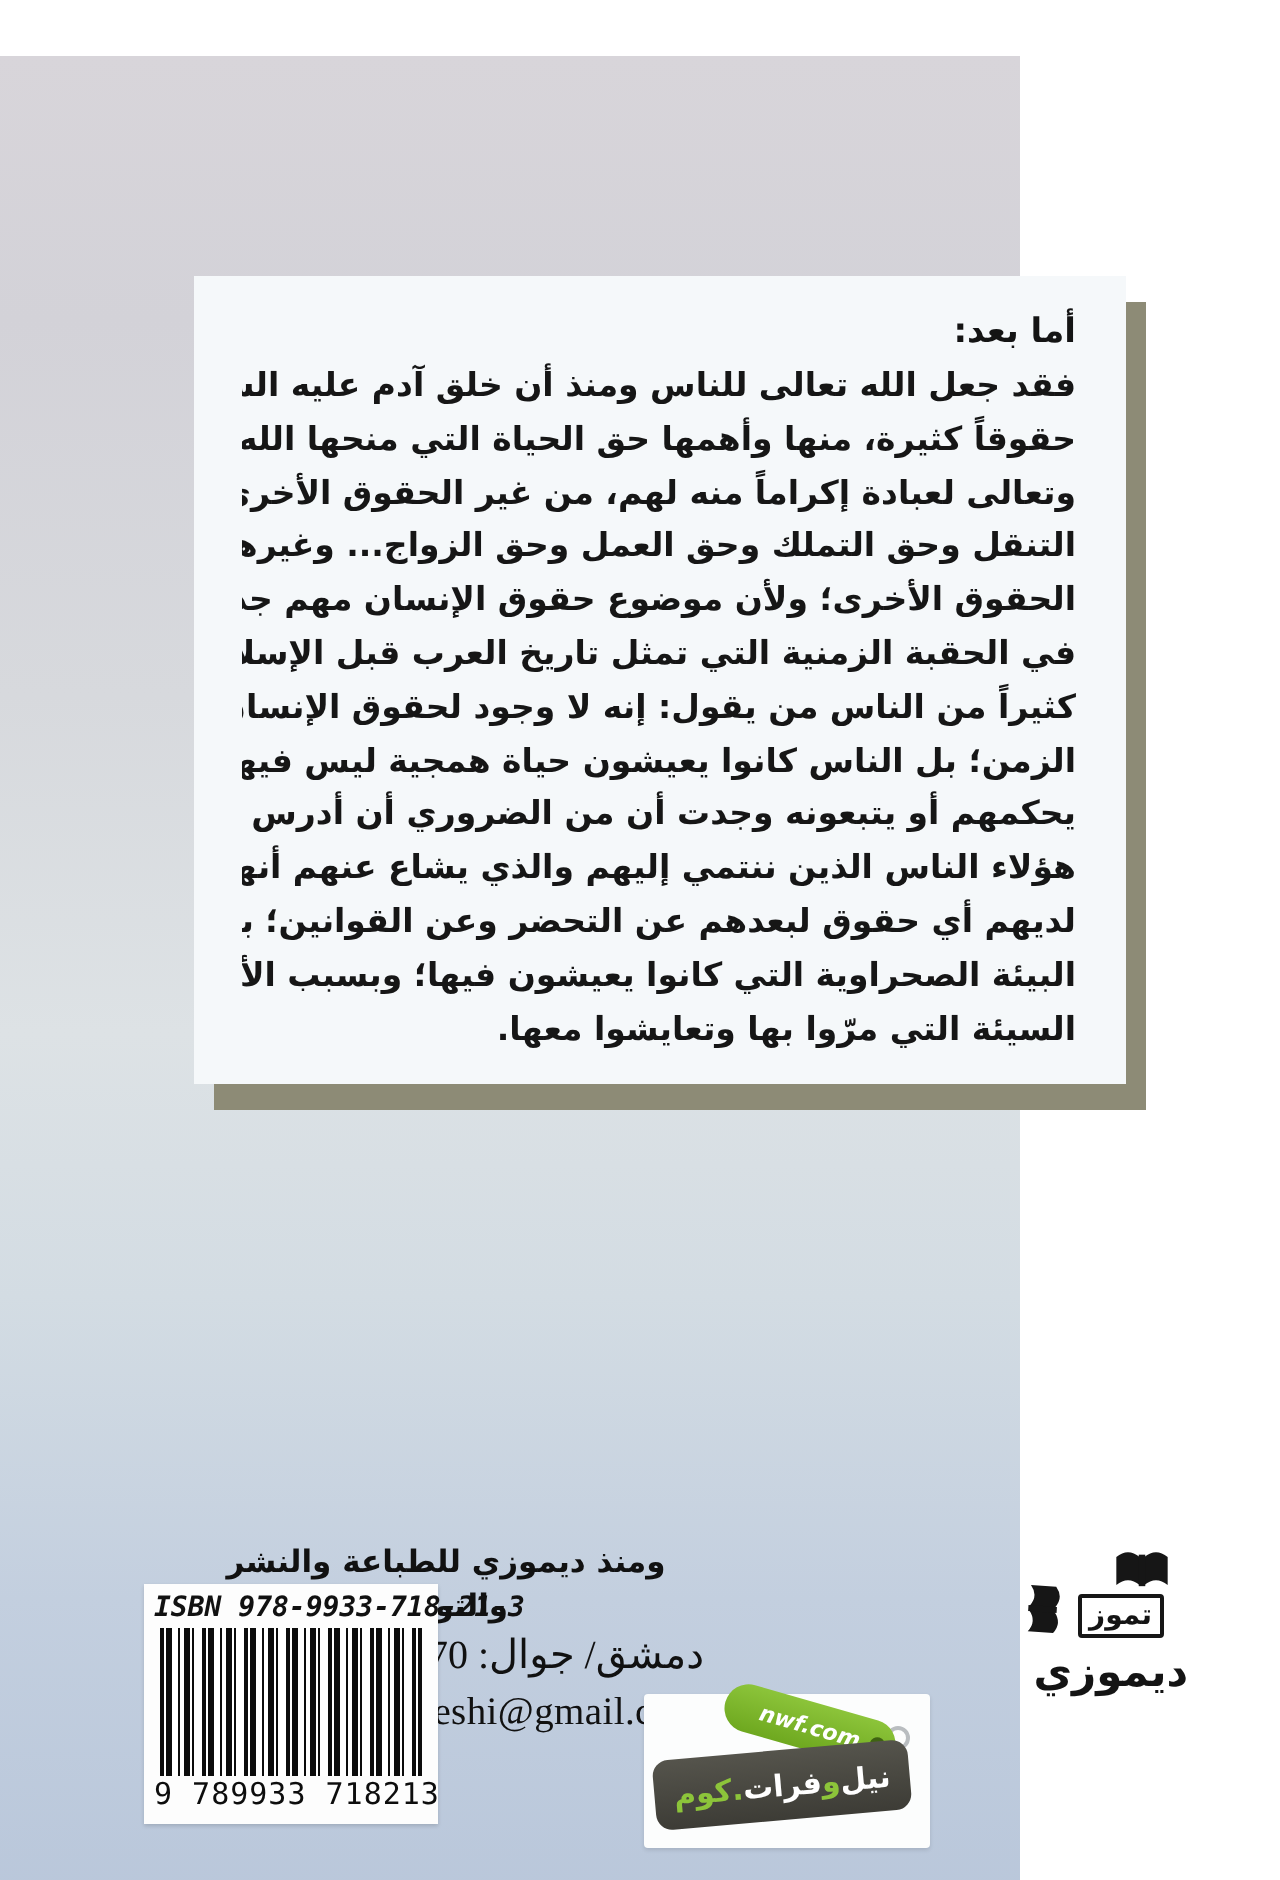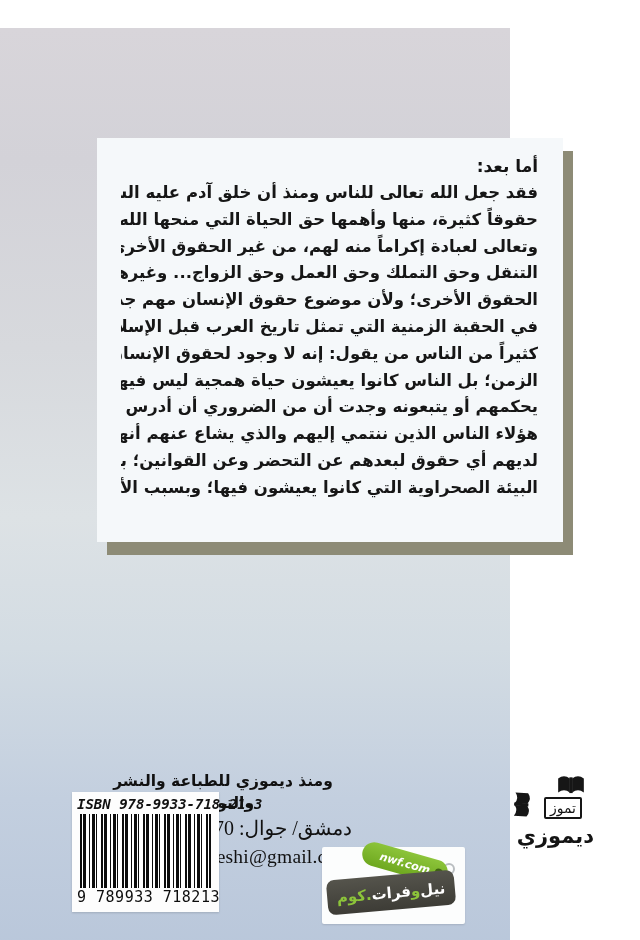--- a/index.html
+++ b/index.html
@@ -55,21 +55,21 @@
   }
 
   
   .tammuz-logo{ position:absolute; left:494px; top:745px; width:100px; height:82px; color:#141414; }
   .tl-book{ position:absolute; }
   .tl-book svg{ display:block; width:100%; height:100%; fill:#161616; }
   .tl-book.top{ right:8px; top:2px; width:30px; height:21px; }
   .tl-book.left{ left:14px; top:22px; width:26px; height:19px; transform:rotate(94deg); }
   .tl-word1{
     position:absolute; right:12px; top:24px;
-    font-size:14px; font-weight:normal; direction:rtl;
+    font-size:14px; font-weight:bold; direction:rtl;
     border:2px solid #161616; border-radius:2px; padding:0 4px; line-height:18px;
   }
   .tl-word2{
     position:absolute; right:0; top:50px;
     font-size:21px; font-weight:bold; direction:rtl; line-height:26px;
     letter-spacing:-.5px;
   }
 
   
   .barcode-box{
@@ -143,20 +143,21 @@
     <div class="body-line">وتعالى لعبادة إكراماً منه لهم، من غير الحقوق الأخرى كحق</div>
     <div class="body-line">التنقل وحق التملك وحق العمل وحق الزواج... وغيرها من</div>
     <div class="body-line">الحقوق الأخرى؛ ولأن موضوع حقوق الإنسان مهم جداً، خاصة</div>
     <div class="body-line">في الحقبة الزمنية التي تمثل تاريخ العرب قبل الإسلام؛ ولأن</div>
     <div class="body-line">كثيراً من الناس من يقول: إنه لا وجود لحقوق الإنسان في ذلك</div>
     <div class="body-line">الزمن؛ بل الناس كانوا يعيشون حياة همجية ليس فيها قانون</div>
     <div class="body-line">يحكمهم أو يتبعونه وجدت أن من الضروري أن أدرس أوضاع</div>
     <div class="body-line">هؤلاء الناس الذين ننتمي إليهم والذي يشاع عنهم أنهم لم يكن</div>
     <div class="body-line">لديهم أي حقوق لبعدهم عن التحضر وعن القوانين؛ بسبب</div>
     <div class="body-line">البيئة الصحراوية التي كانوا يعيشون فيها؛ وبسبب الأوضاع</div>
+    <div class="body-line last">السيئة التي مرّوا بها وتعايشوا معها.</div>
   </div>
 
   <div class="publisher">
     <div class="pub-name">ومنذ ديموزي للطباعة والنشر والتوزيع</div>
     <div class="pub-phone">دمشق/ جوال: 00963944628570</div>
     <div class="pub-email">Email: akramaleshi@gmail.com</div>
   </div>
 
   <div class="tammuz-logo">
     <span class="tl-book top">

